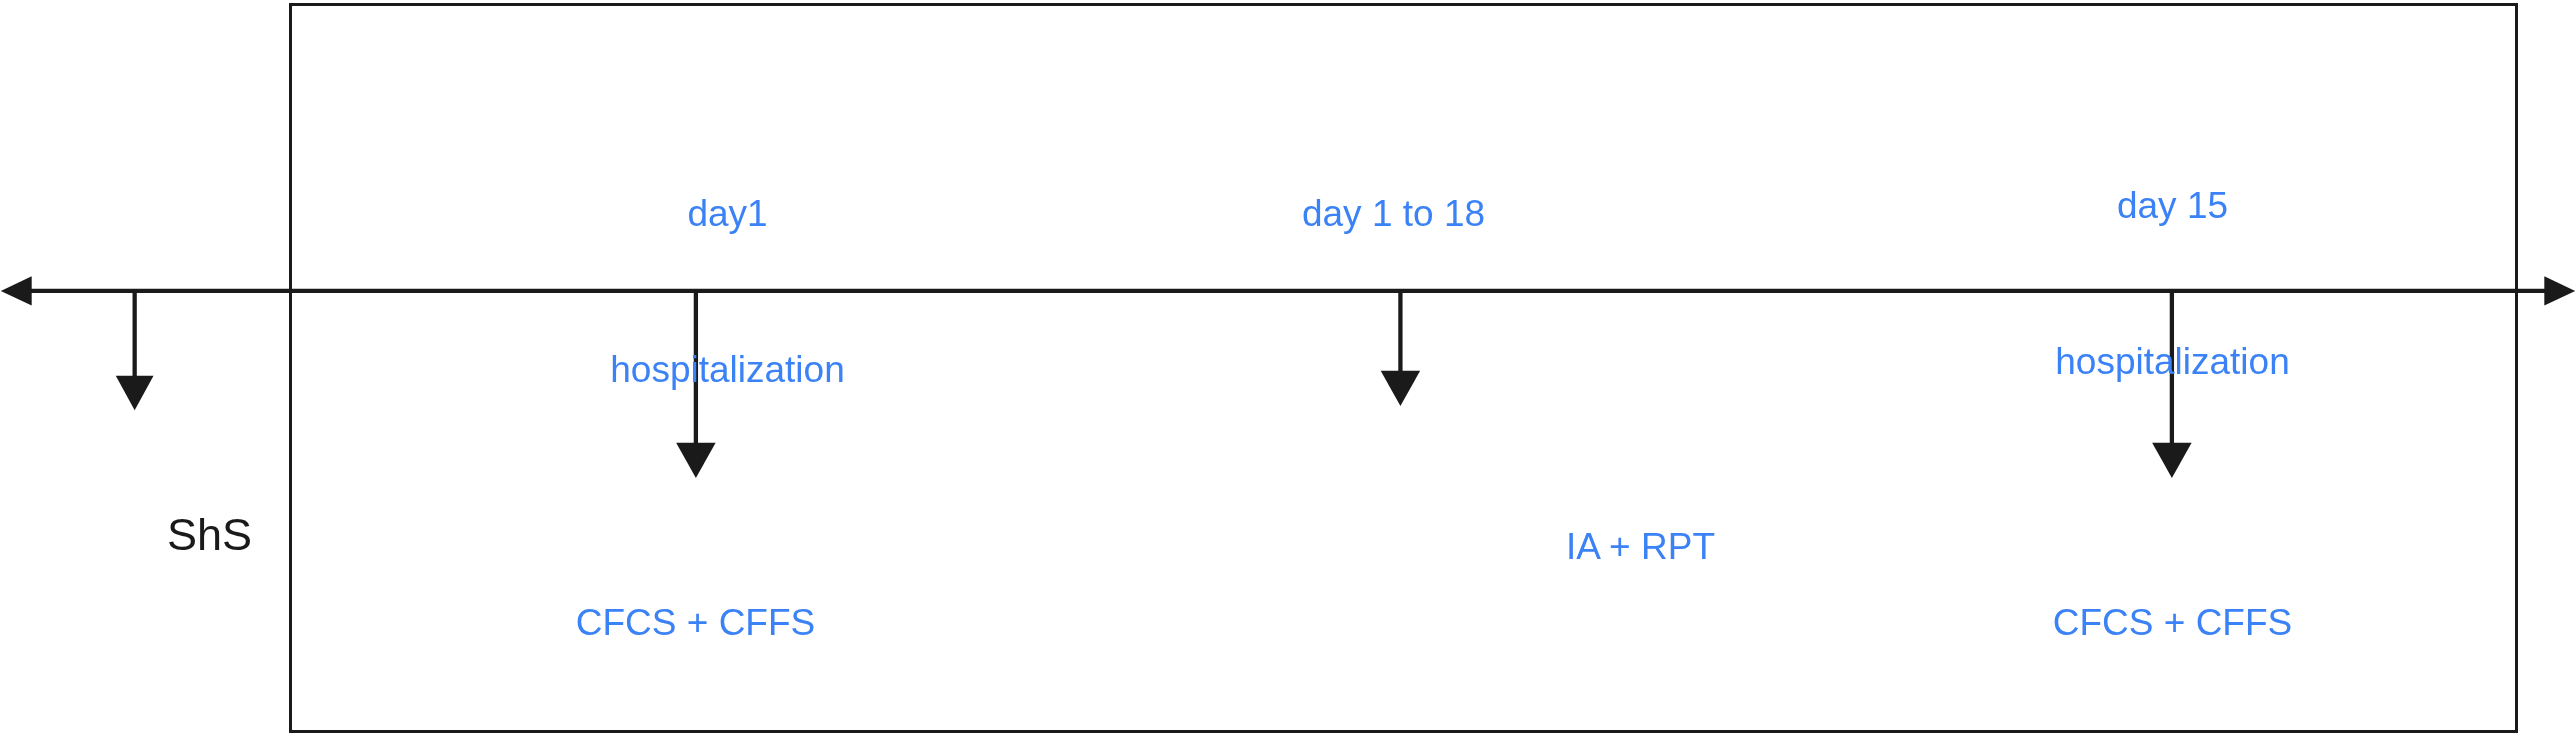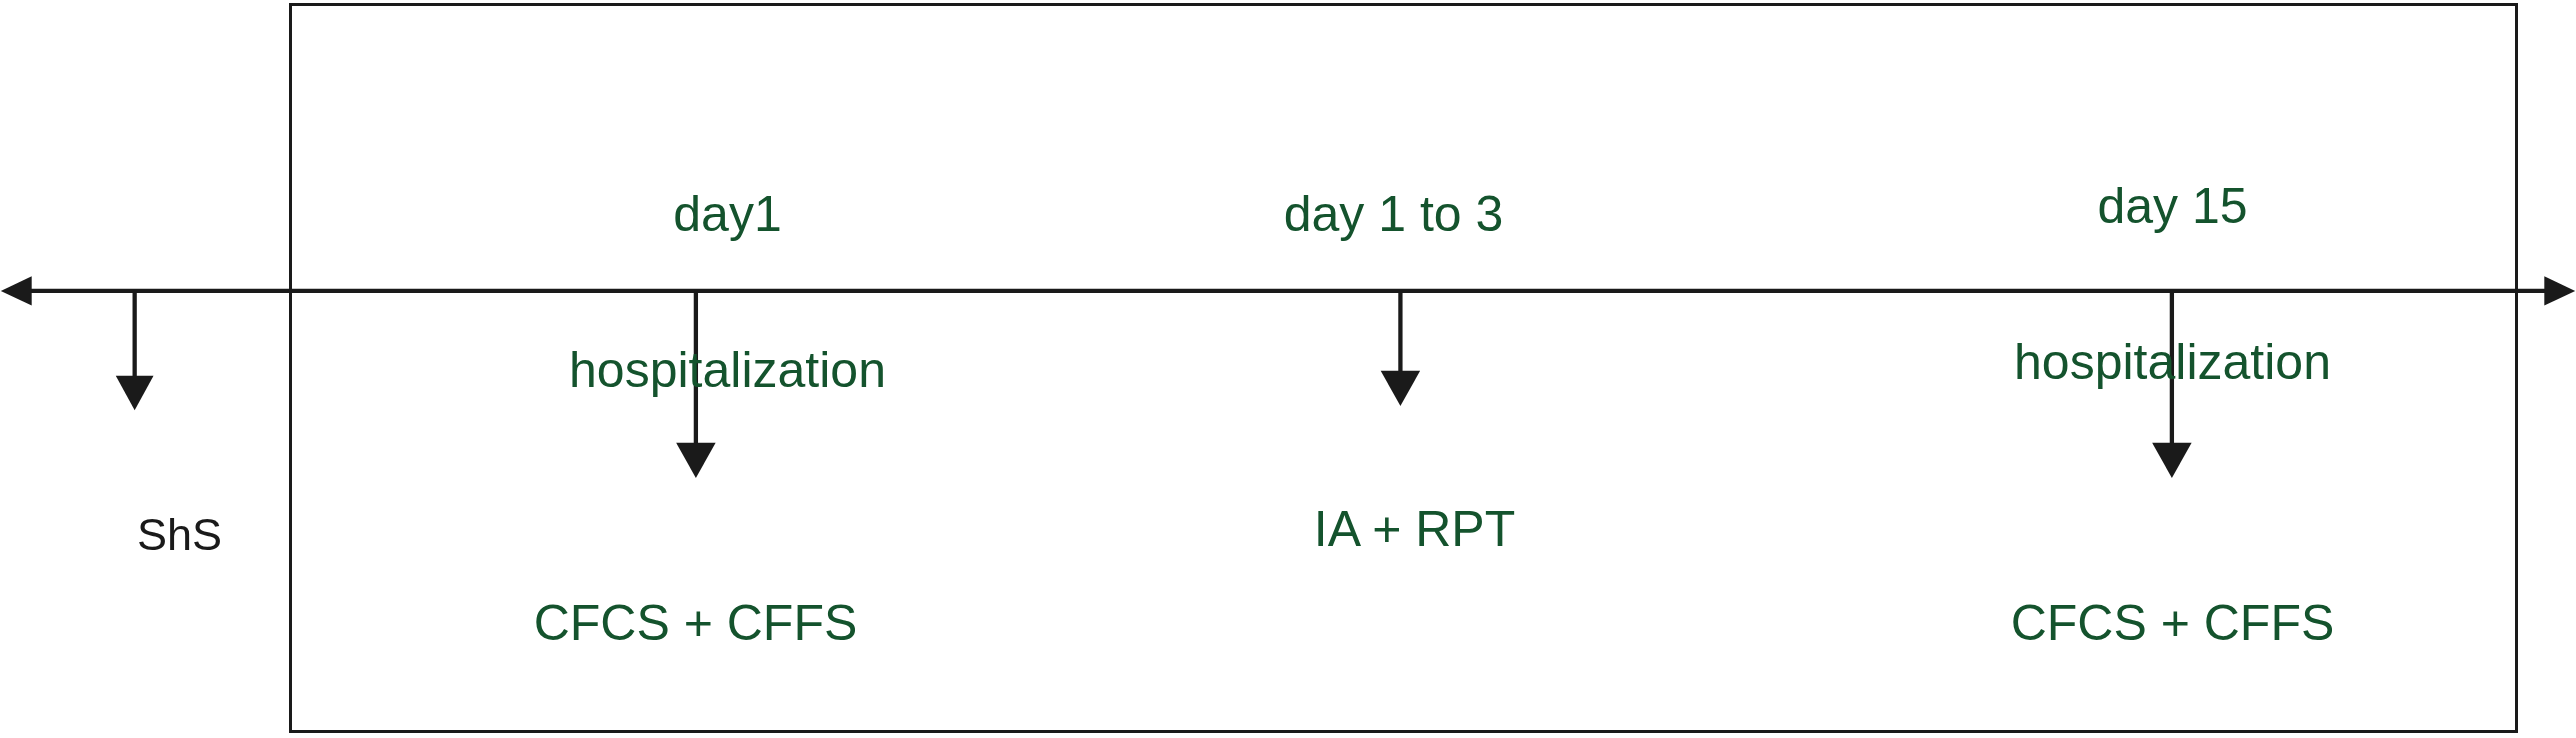--- a/index.html
+++ b/index.html
@@ -41,37 +41,38 @@
     width: 2576px;
     height: 738px;
     overflow: visible;
   }
 
   
   .txt {
     position: absolute;
     text-align: center;
     white-space: pre;
-    font-size: 50px;
+    font-size: 37px;
     line-height: 52px;
-    color: #14532d;
+    color: #3b82f6;
     font-family: "Liberation Sans", sans-serif;
   }
   .txt .ln { display: block; }
 
   .phase-header { }
   .phase-body { }
 
   .shs-label {
     position: absolute;
     text-align: center;
     font-size: 45px;
     line-height: 52px;
     color: #1a1a1a;
     white-space: pre;
+    padding-left: 30px;
   }
 </style>
 </head>
 <body>
 
 <div id="stage">
 
   <div class="frame-box"></div>
 
   <svg class="vector-layer" viewBox="0 0 3000 860" width="2576" height="738" xmlns="http://www.w3.org/2000/svg">
@@ -103,24 +104,24 @@
     <span class="ln">day1</span>
     <span class="ln">hospitalization</span>
   </div>
 
   <div class="txt phase-body" style="left:395px; top:493px; width:601px;">
     <span class="ln">CFCS + CFFS</span>
     
   </div>
 
   <div class="txt phase-header" style="left:1093px; top:84px; width:601px;">
-    <span class="ln">day 1 to 3</span>
+    <span class="ln">day 1 to 18</span>
   </div>
 
-  <div class="txt phase-body" style="left:1114px; top:399px; width:601px;">
+  <div class="txt phase-body" style="left:1114px; top:417px; width:601px;text-align:right;">
     <span class="ln">IA + RPT</span>
   </div>
 
   <div class="txt phase-header" style="left:1872px; top:76px; width:601px;">
     <span class="ln">day 15</span>
     <span class="ln">hospitalization</span>
   </div>
 
   <div class="txt phase-body" style="left:1872px; top:493px; width:601px;">
     <span class="ln">CFCS + CFFS</span>

